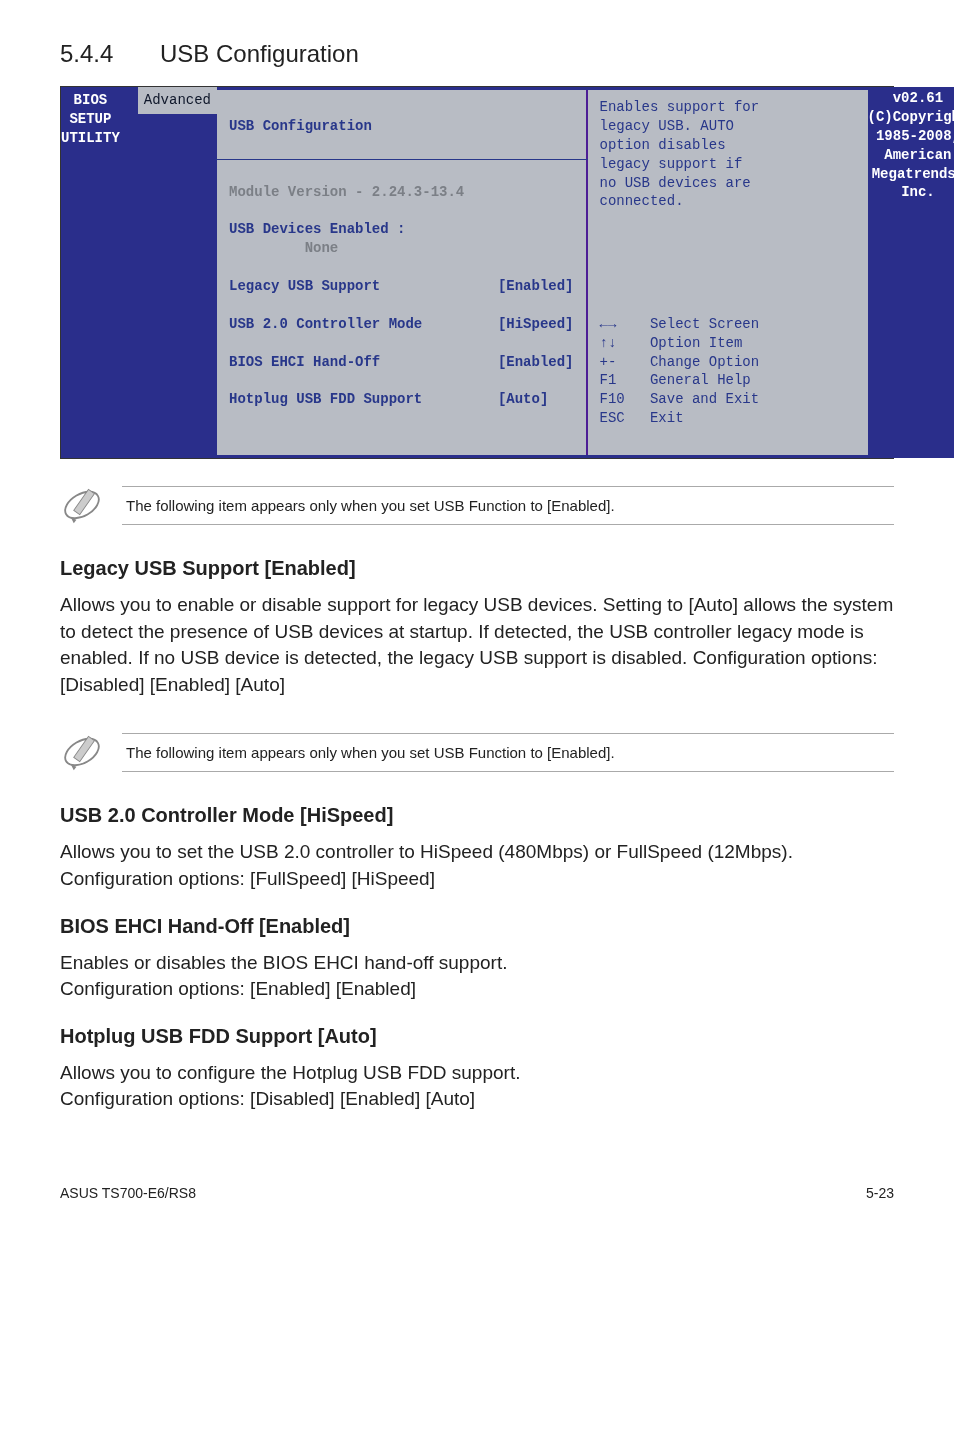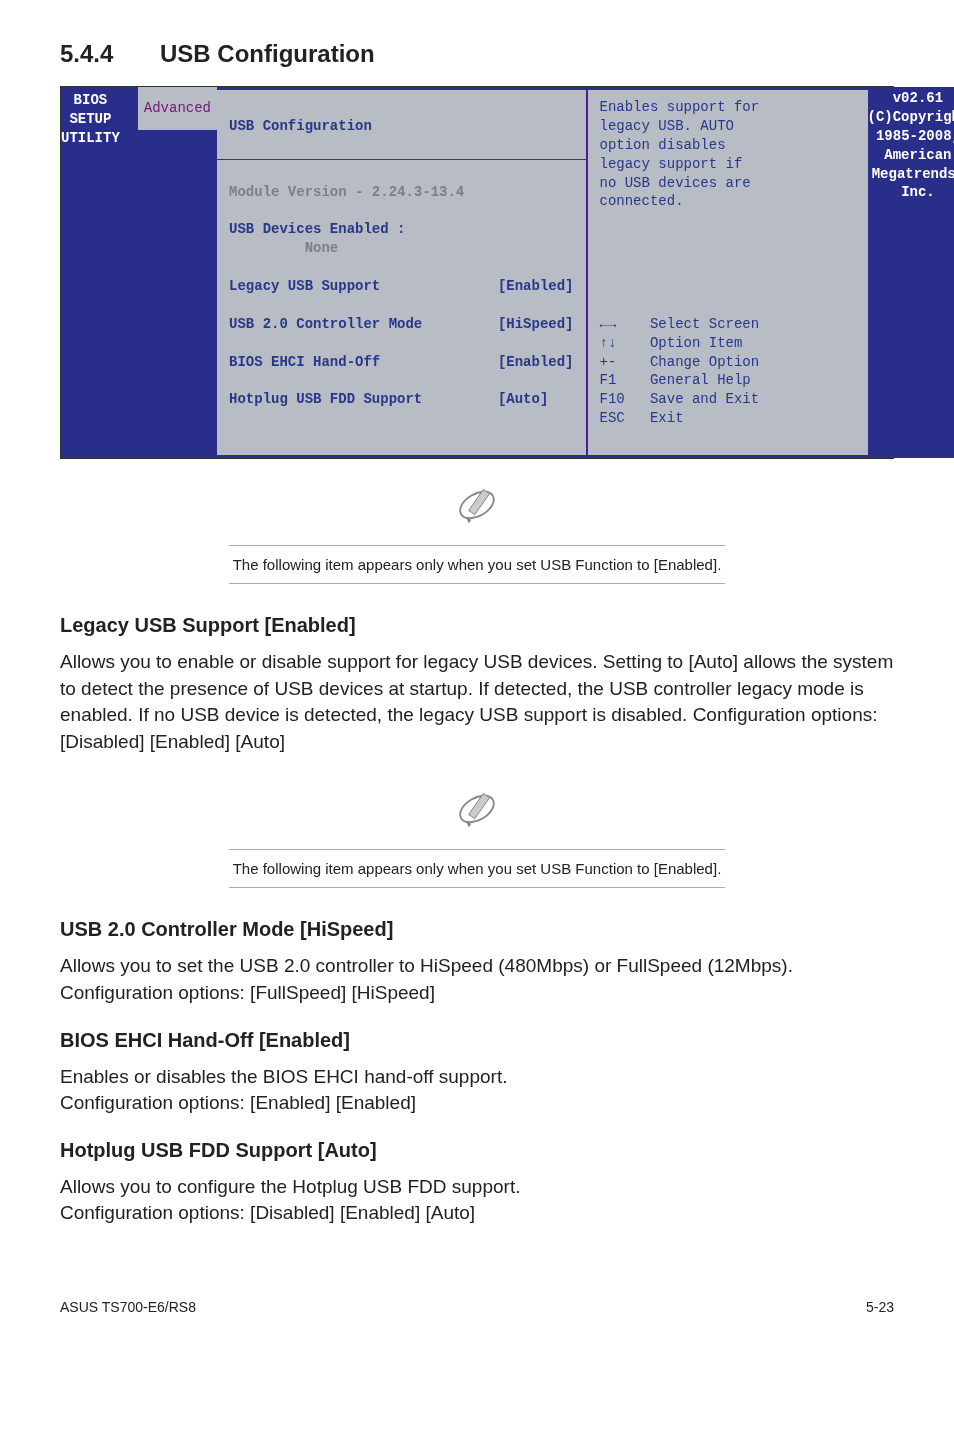--- a/index.html
+++ b/index.html
@@ -11,21 +11,21 @@
     color: #222;
   }
 
   .page {
     padding: 40px 60px 40px 60px;
     box-sizing: border-box;
     width: 954px;
   }
 
   .section-heading {
-    font-weight: bold;
+    font-weight: normal;
     font-size: 24px;
     margin: 0 0 18px 0;
     display: flex;
     align-items: baseline;
   }
 
   .section-heading .num {
     display: inline-block;
     width: 100px;
   }
@@ -52,22 +52,22 @@
     font-weight: bold;
   }
 
   .bios-tab-row {
     padding: 0 0 2px 18px;
   }
 
   .bios-tab {
     display: inline-block;
     background: #b8bcc4;
-    color: #701a75;
-    padding: 12px 6px;
+    color: #0f172a;
+    padding: 4px 6px;
     font-weight: normal;
   }
 
   .bios-body {
     display: flex;
     flex-direction: row;
     background: #b8bcc4;
     border-top: 3px solid #2a2e8b;
     border-bottom: 3px solid #2a2e8b;
     min-height: 260px;
@@ -122,21 +122,21 @@
 
   .bios-left-separator {
     border-top: 1px solid #28378a;
     margin: 4px -14px;
   }
 
   
 
   .note-box {
     display: flex;
-    flex-direction: column;
+    flex-direction: row;
     align-items: center;
     margin: 14px 0 20px 0;
     padding: 10px 0;
     gap: 18px;
   }
 
   .note-icon {
     width: 44px;
     height: 44px;
     flex-shrink: 0;

